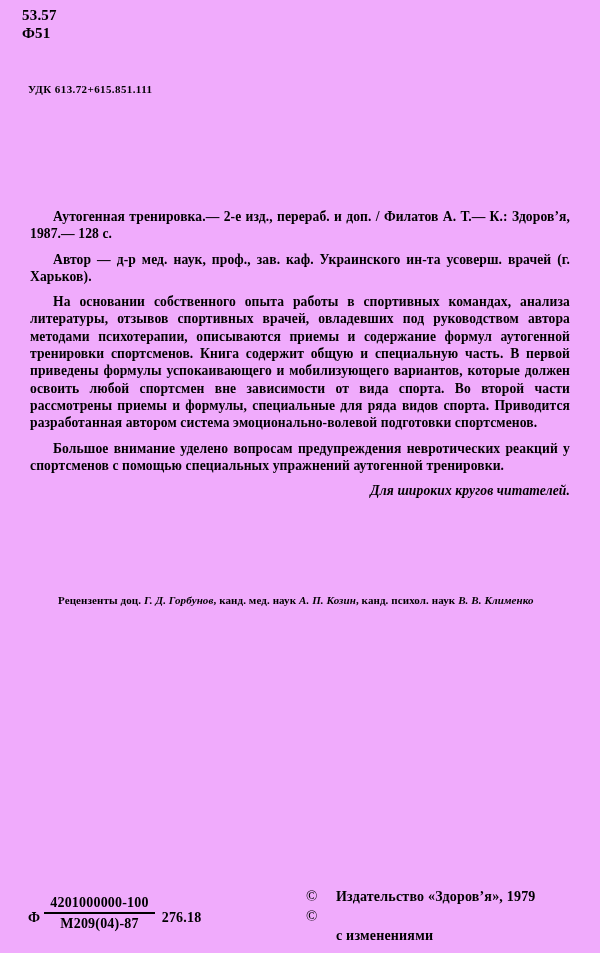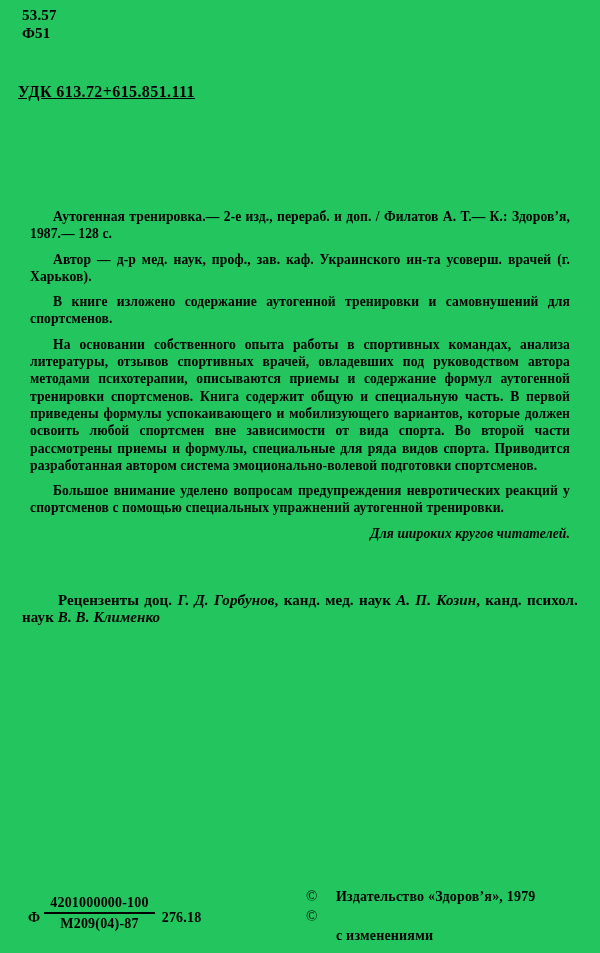--- a/index.html
+++ b/index.html
@@ -9,45 +9,44 @@
   }
   body {
     font-family: "Liberation Serif", "DejaVu Serif", serif;
     color: #000000;
     -webkit-font-smoothing: none;
   }
   #page {
     position: relative;
     width: 600px;
     height: 953px;
-    background: #22c55e;
+    background: #f0abfc;
     overflow: hidden;
   }
 
   
   #classification {
     position: absolute;
     left: 22px;
     top: 6px;
     font-size: 15px;
     font-weight: bold;
     line-height: 18px;
     letter-spacing: 0.2px;
   }
   #classification .cls-line { display: block; white-space: pre; }
 
   #udk {
     position: absolute;
-    left: 18px;
+    left: 28px;
     top: 83px;
-    font-size: 16px;
+    font-size: 11px;
     font-weight: bold;
     letter-spacing: 0.4px;
     white-space: pre;
-    text-decoration: underline;
   }
 
   
   #annotation {
     position: absolute;
     left: 22px;
     top: 200px;
     width: 556px;
     font-size: 13.6px;
     font-weight: bold;
@@ -63,21 +62,21 @@
   }
   #annotation p:last-child { text-align: left; }
   #annotation p.no-justify { text-align: right; font-style: italic; }
 
   
   #reviewers {
     position: absolute;
     left: 22px;
     top: 592px;
     width: 556px;
-    font-size: 15px;
+    font-size: 11px;
     font-weight: bold;
     line-height: 17.3px;
     text-align: justify;
     letter-spacing: 0.1px;
   }
   #reviewers p {
     margin: 0;
     text-indent: 36px;
     text-align: justify;
   }
@@ -162,21 +161,20 @@
   <div id="classification">
     <span class="cls-line">53.57</span>
     <span class="cls-line">Ф51</span>
   </div>
 
   <div id="udk">УДК 613.72+615.851.111</div>
 
   <div id="annotation">
     <p>Аутогенная тренировка.— 2-е изд., перераб. и доп. / Филатов А. Т.— К.: Здоров’я, 1987.— 128 с.</p>
     <p>Автор — д-р мед. наук, проф., зав. каф. Украинского ин-та усоверш. врачей (г. Харьков).</p>
-    <p>В книге изложено содержание аутогенной тренировки и самовнушений для спортсменов.</p>
     <p>На основании собственного опыта работы в спортивных командах, анализа литературы, отзывов спортивных врачей, овладевших под руководством автора методами психотерапии, описываются приемы и содержание формул аутогенной тренировки спортсменов. Книга содержит общую и специальную часть. В первой приведены формулы успокаивающего и мобилизующего вариантов, которые должен освоить любой спортсмен вне зависимости от вида спорта. Во второй части рассмотрены приемы и формулы, специальные для ряда видов спорта. Приводится разработанная автором система эмоционально-волевой подготовки спортсменов.</p>
     <p>Большое внимание уделено вопросам предупреждения невротических реакций у спортсменов с помощью специальных упражнений аутогенной тренировки.</p>
     <p class="no-justify">Для широких кругов читателей.</p>
   </div>
 
   <div id="reviewers">
     <p><span>Рецензенты доц. </span><span class="nm">Г. Д. Горбунов</span><span>, канд. мед. наук </span><span class="nm">А. П. Козин</span><span>, канд. психол. наук </span><span class="nm">В. В. Клименко</span></p>
   </div>
 
   <div id="imprint-left">

